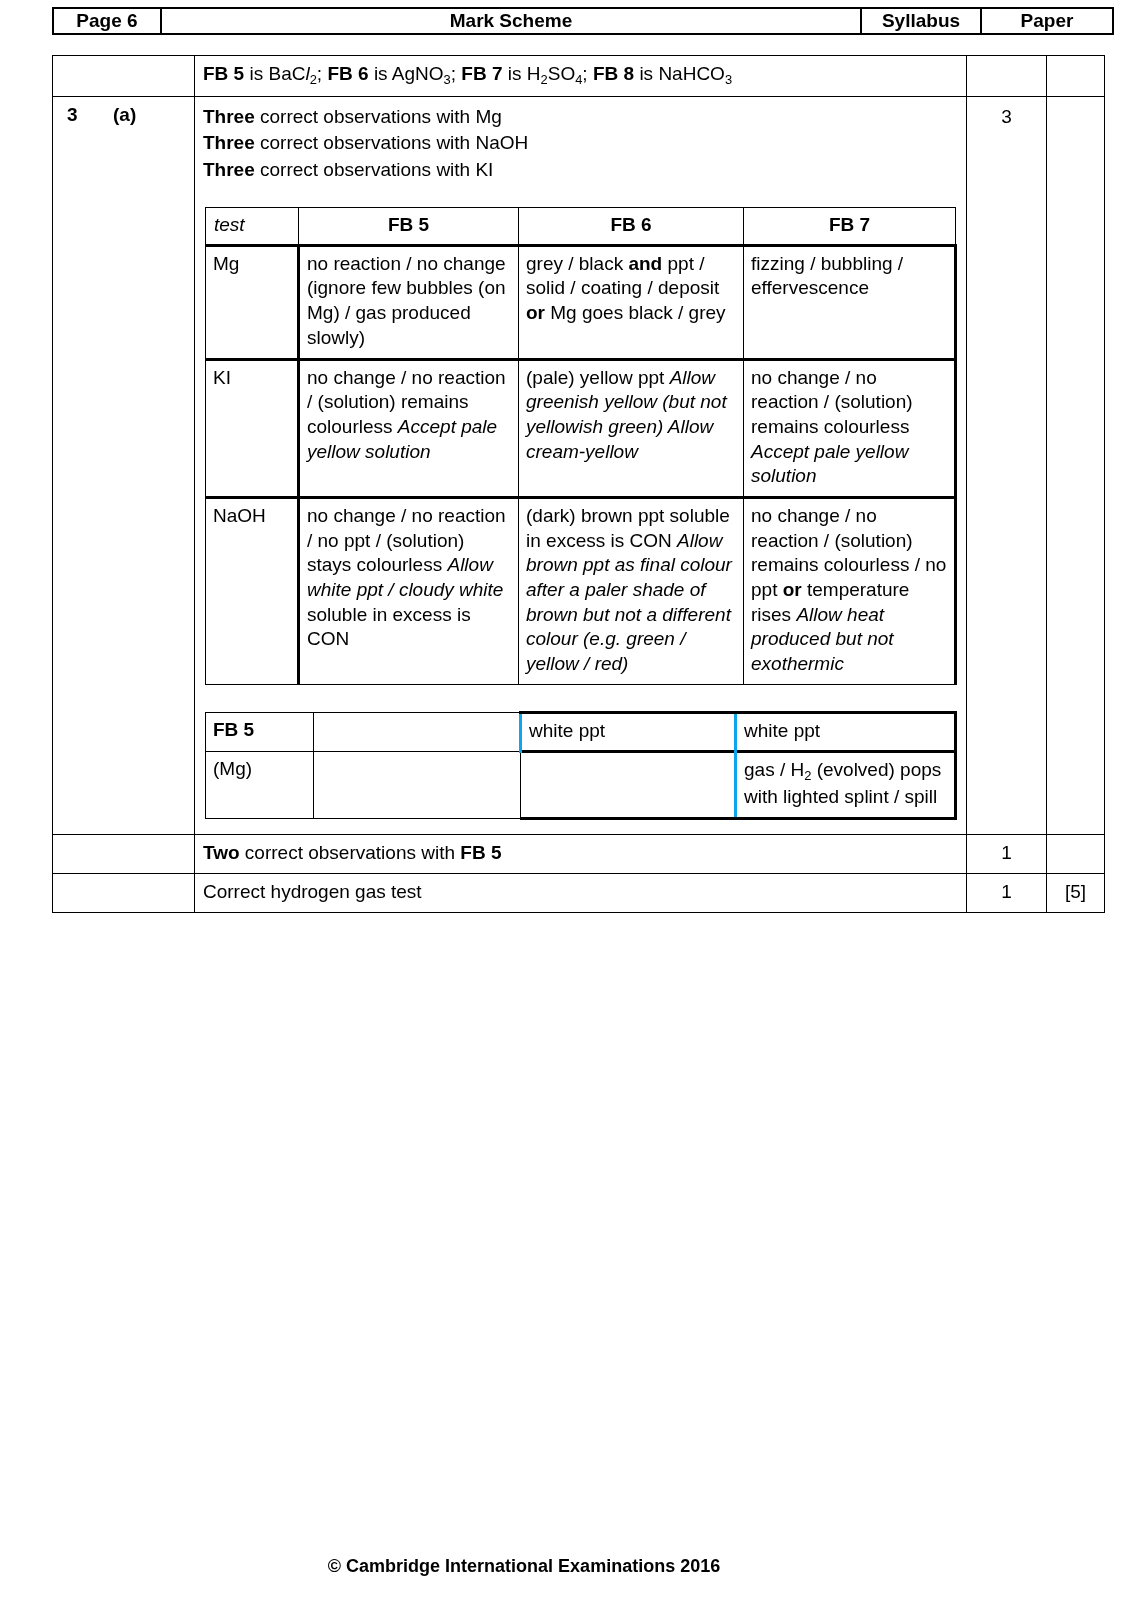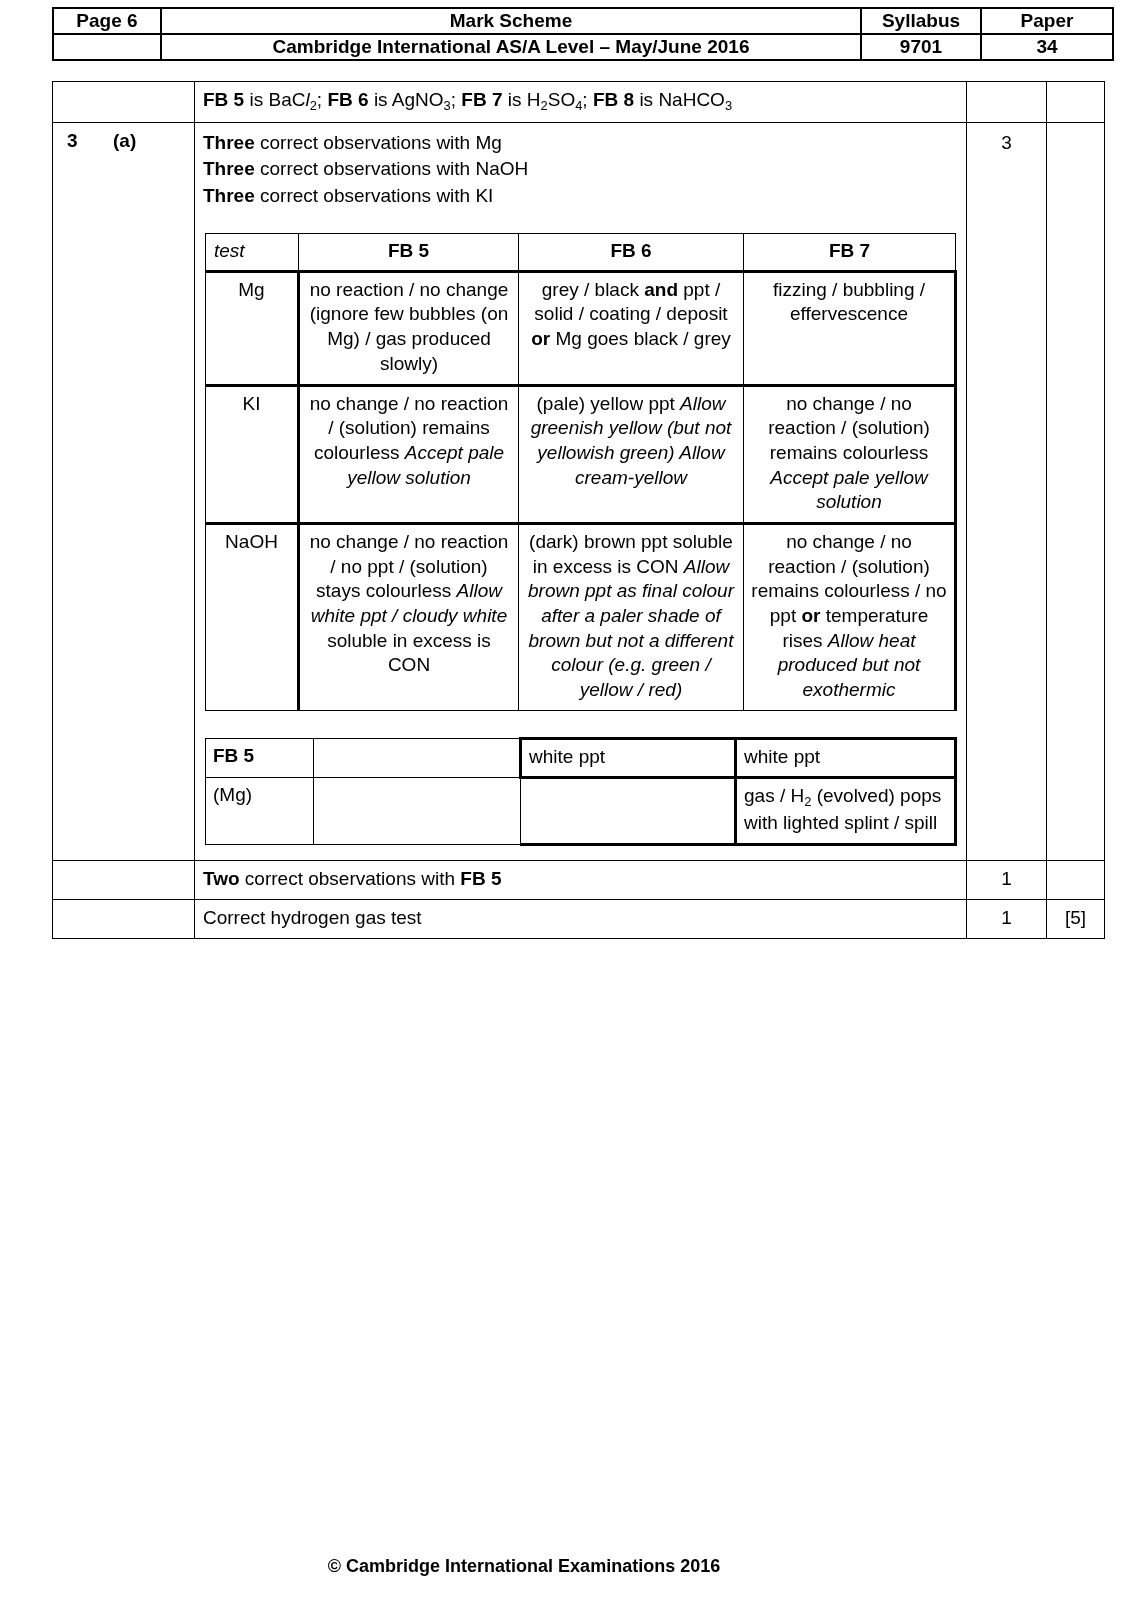--- a/index.html
+++ b/index.html
@@ -115,21 +115,21 @@
     font-style: italic;
     font-weight: normal !important;
     padding-left: 8px !important;
   }
   .ow1 { width: 93px; }
   .ow2 { width: 220px; }
   .ow3 { width: 225px; }
   .ow4 { width: 212px; }
 
   
-  table.obs tr.hrow > td { border-top: 3px solid #000; text-align: center; }
+  table.obs tr.hrow > td { border-top: 3px solid #000; }
   table.obs td.hleft { border-left: 3px solid #000; }
   table.obs td.hright { border-right: 3px solid #000; }
   table.obs tr.lastrow > td { border-bottom: 3px solid #000; }
   table.obs tr.lastrow > td.ow1 { border-bottom: 1px solid #000; }
 
   
   table.fb5t {
     border-collapse: collapse;
     table-layout: fixed;
     margin: 26px 0 6px 2px;
@@ -139,21 +139,21 @@
     border: 1px solid #000;
     vertical-align: top;
     padding: 5px 7px 7px 7px;
     font-size: 19px;
     line-height: 1.30;
   }
   .fw1 { width: 108px; }
   .fw2 { width: 207px; }
   .fw3 { width: 215px; }
   .fw4 { width: 220px; }
-  table.fb5t td.hl { border-left: 3px solid #000000; }
+  table.fb5t td.hl { border-left: 3px solid #0ea5e9; }
   table.fb5t td.hr { border-right: 3px solid #000; }
   table.fb5t td.ht { border-top: 3px solid #000; }
   table.fb5t td.hb { border-bottom: 3px solid #000; }
 
   .row-txt { font-size: 19px; padding-top: 4px; }
 
   
   .footer {
     position: absolute;
     left: 0; top: 1556px;
@@ -168,26 +168,20 @@
 
 <div class="page">
 
   <table class="hdr">
     <tbody>
       <tr>
         <td class="c-page">Page 6</td>
         <td class="c-mid">Mark Scheme</td>
         <td class="c-syl">Syllabus</td>
         <td class="c-pap">Paper</td>
-      </tr>
-      <tr>
-        <td class="c-page">&nbsp;</td>
-        <td class="c-mid">Cambridge International AS/A Level – May/June 2016</td>
-        <td class="c-syl">9701</td>
-        <td class="c-pap">34</td>
       </tr>
     </tbody>
   </table>
 
   <table class="main">
     <tbody>
 
       <tr>
         <td class="col-q">&nbsp;</td>
         <td class="col-body">

